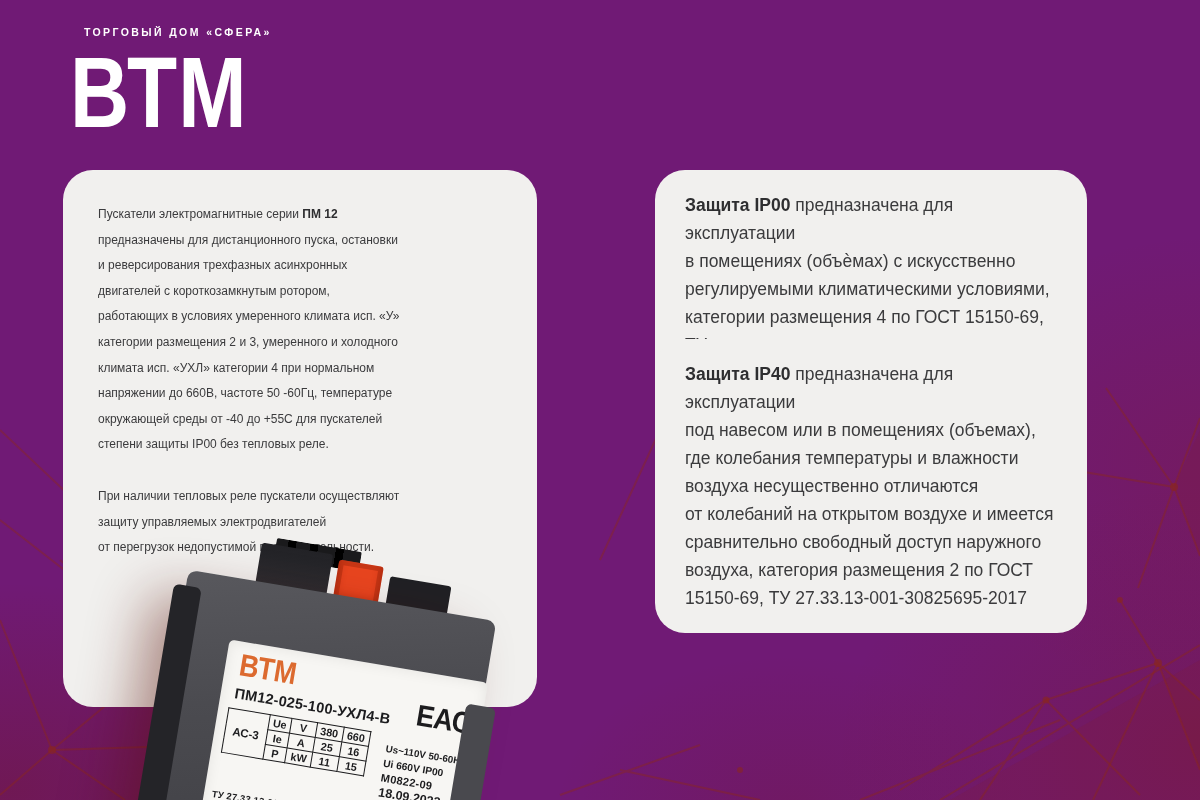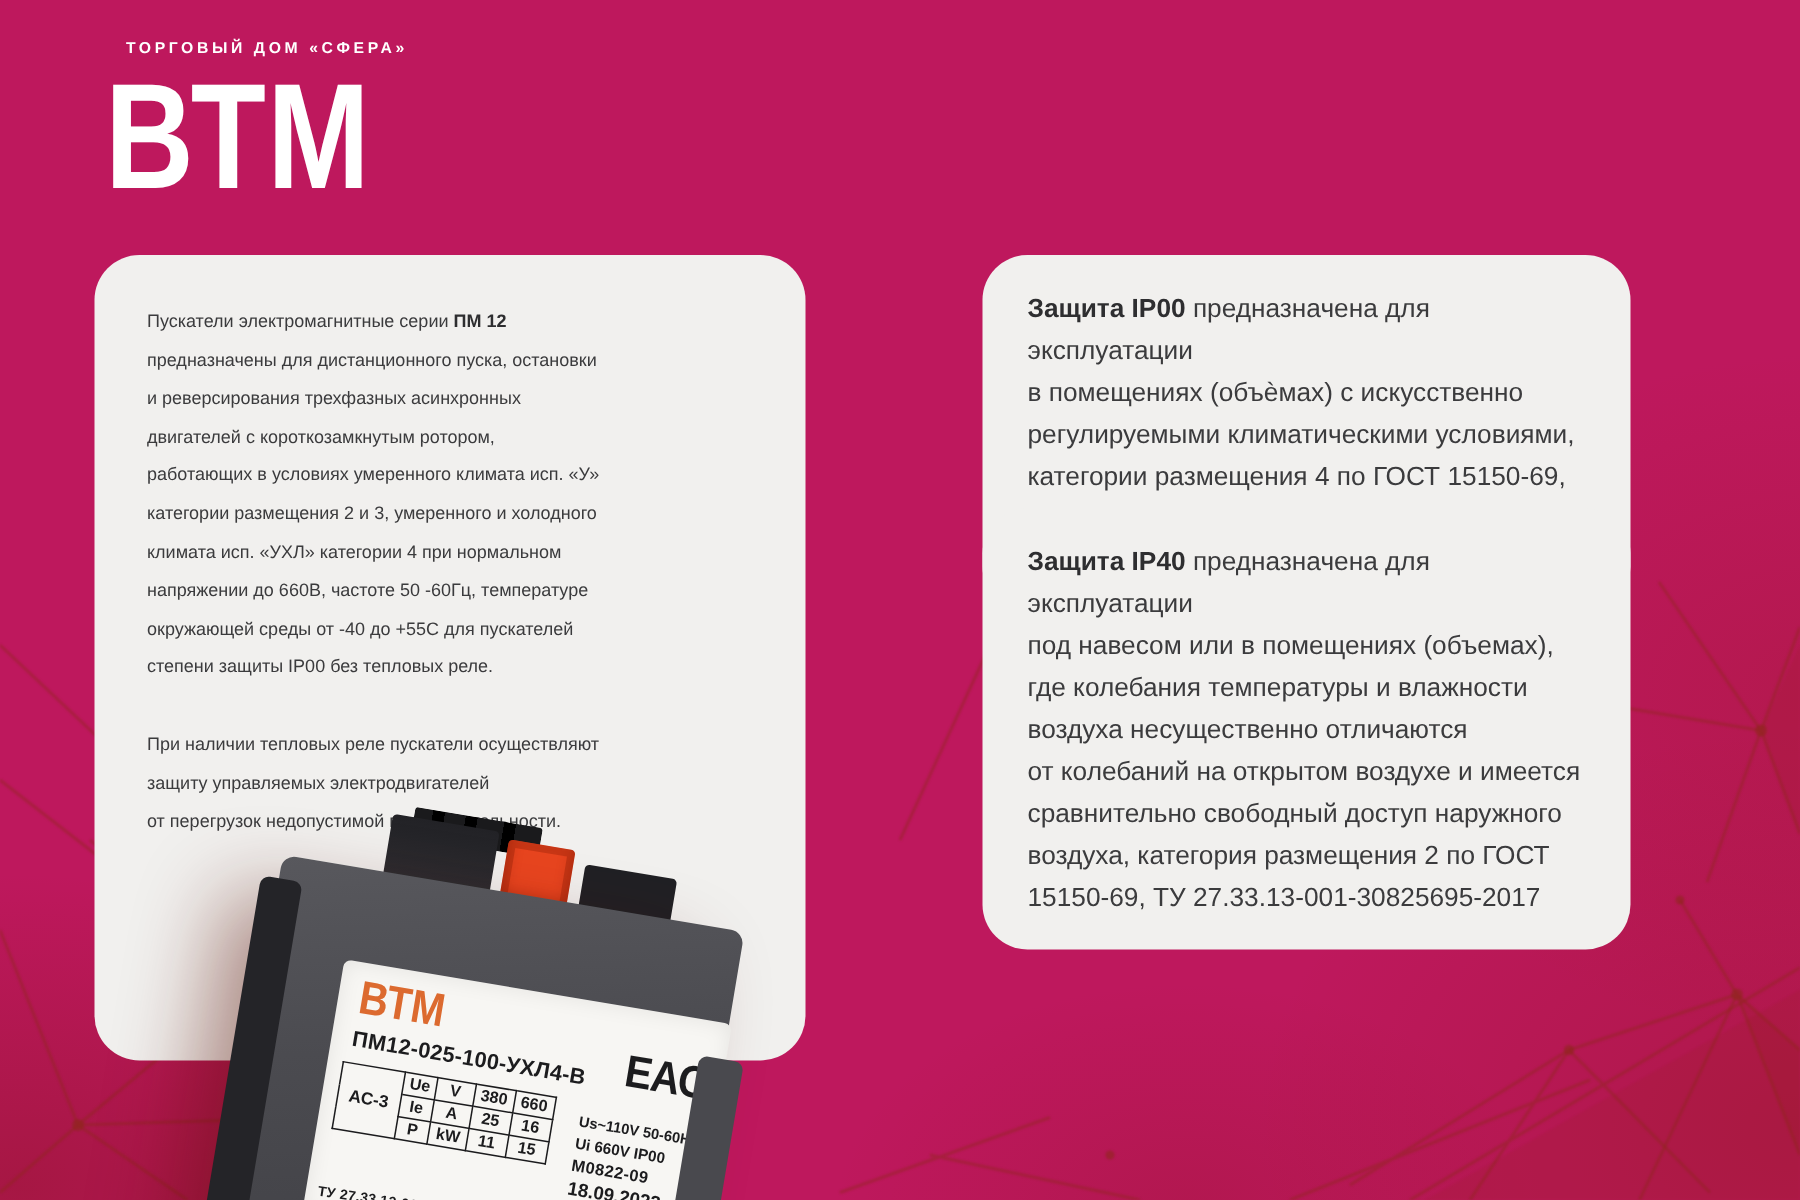--- a/index.html
+++ b/index.html
@@ -1,18 +1,18 @@
 <!DOCTYPE html>
 <html lang="ru"><head>
 <meta charset="utf-8">
 <style>
   html,body{margin:0;padding:0;background:#802015;}
   .page{
     position:relative;width:1200px;height:800px;overflow:hidden;
-    background:#be185d;
+    background:#701a75;
     font-family:"Liberation Sans","DejaVu Sans",sans-serif;
   }
   
   .page::before{
     content:"";position:absolute;inset:0;z-index:0;pointer-events:none;
     background:
       radial-gradient(430px 300px at 1% 99%, rgba(110,20,8,.30), transparent 70%),
       radial-gradient(520px 380px at 100% 94%, rgba(125,24,10,.24), transparent 70%),
       radial-gradient(420px 320px at 101% 58%, rgba(135,28,12,.18), transparent 72%),
       radial-gradient(340px 220px at 66% 101%, rgba(115,20,8,.16), transparent 70%);

